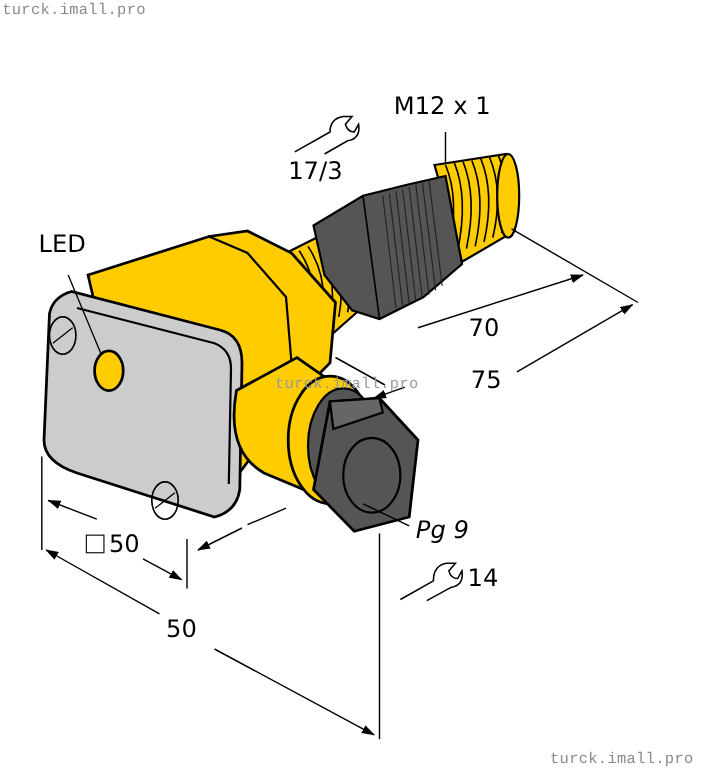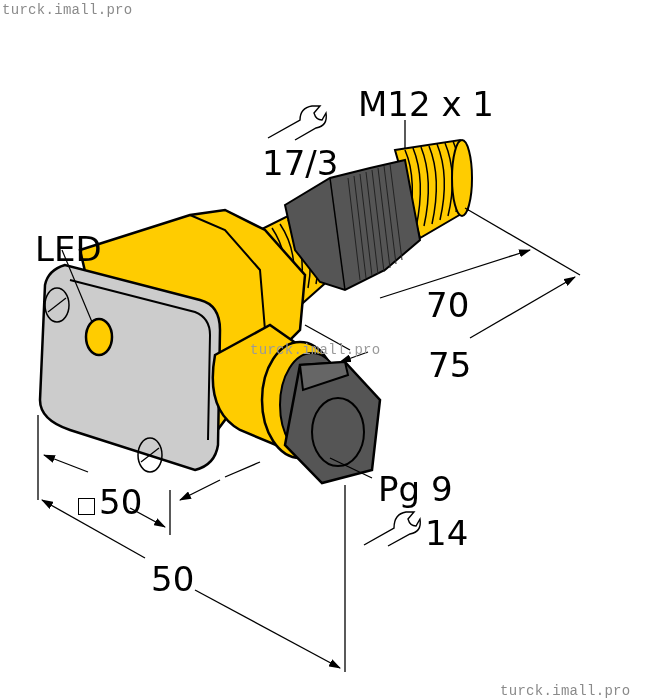--- a/index.html
+++ b/index.html
@@ -2,21 +2,21 @@
 <html><head>
 <meta charset="utf-8">
 <style>
   html, body { margin:0; padding:0; background:#ffffff; }
   body { width:653px; height:700px; position:relative; overflow:hidden; font-family:"DejaVu Sans", sans-serif; }
   .wm { position:absolute; font-family:"Liberation Mono", monospace; font-size:14px; color:#8a8a8a; letter-spacing:0.3px;text-align:right; }
   #wm-top { left:2px; top:2px; }
   #wm-mid { left:250px; top:342px; color:#9a9a9a; }
   #wm-bot { left:500px; top:683px; }
   svg { position:absolute; left:0; top:0; }
-  .lbl { position:absolute; font-family:"DejaVu Sans", sans-serif; font-size:34px; color:#000; line-height:1; white-space:nowrap; }
+  .lbl { position:absolute; font-family:"DejaVu Sans", sans-serif; font-size:22px; color:#000; line-height:1; white-space:nowrap; }
 </style>
 </head>
 <body>
 
 <div class="wm" id="wm-top">turck.imall.pro</div>
 
 <svg width="653" height="700" viewBox="0 0 653 700">
   <defs>
     <marker id="arr" markerWidth="12" markerHeight="8" refX="11" refY="4" orient="auto" markerUnits="userSpaceOnUse">
       <path d="M0,0 L12,4 L0,8 Z" fill="#000"></path>
@@ -114,22 +114,22 @@
   <g stroke="#000" stroke-width="1.4" fill="none">
     <path d="M268,138 L300,120 Q300,108 312,106 L320,106 L314,113 Q316,120 322,120 L326,113 Q328,126 316,128 L295,140"></path>
   </g>
   <g stroke="#000" stroke-width="1.4" fill="none">
     <path d="M364,545 L394,528 Q394,514 406,512 L414,512 L408,519 Q410,526 416,526 L420,519 Q422,532 410,534 L388,546"></path>
   </g>
 </svg>
 
 <div class="lbl" style="left:358px;top:87px;">M12 x 1</div>
 <div class="lbl" style="left:262px;top:146px;">17/3</div>
-<div class="lbl" style="left:35px;top:212px;margin-top:20px;">LED</div>
+<div class="lbl" style="left:35px;top:212px;">LED</div>
 <div class="lbl" style="left:426px;top:288px;">70</div>
-<div class="lbl" style="left:428px;top:348px;">75</div>
+<div class="lbl" style="left:428px;top:336px;">75</div>
 <div class="lbl" style="left:78px;top:485px;"><span style="display:inline-block;width:15px;height:15px;border:1.5px solid #000;margin-right:4px;vertical-align:-1px;"></span><span>50</span></div>
 <div class="lbl" style="left:151px;top:562px;">50</div>
-<div class="lbl" style="left:378px;top:472px;">Pg 9</div>
+<div class="lbl" style="left:378px;top:472px;font-style:italic;">Pg 9</div>
 <div class="lbl" style="left:425px;top:516px;">14</div>
 
 <div class="wm" id="wm-mid">turck.imall.pro</div>
 <div class="wm" id="wm-bot">turck.imall.pro</div>
 
 </body></html>

